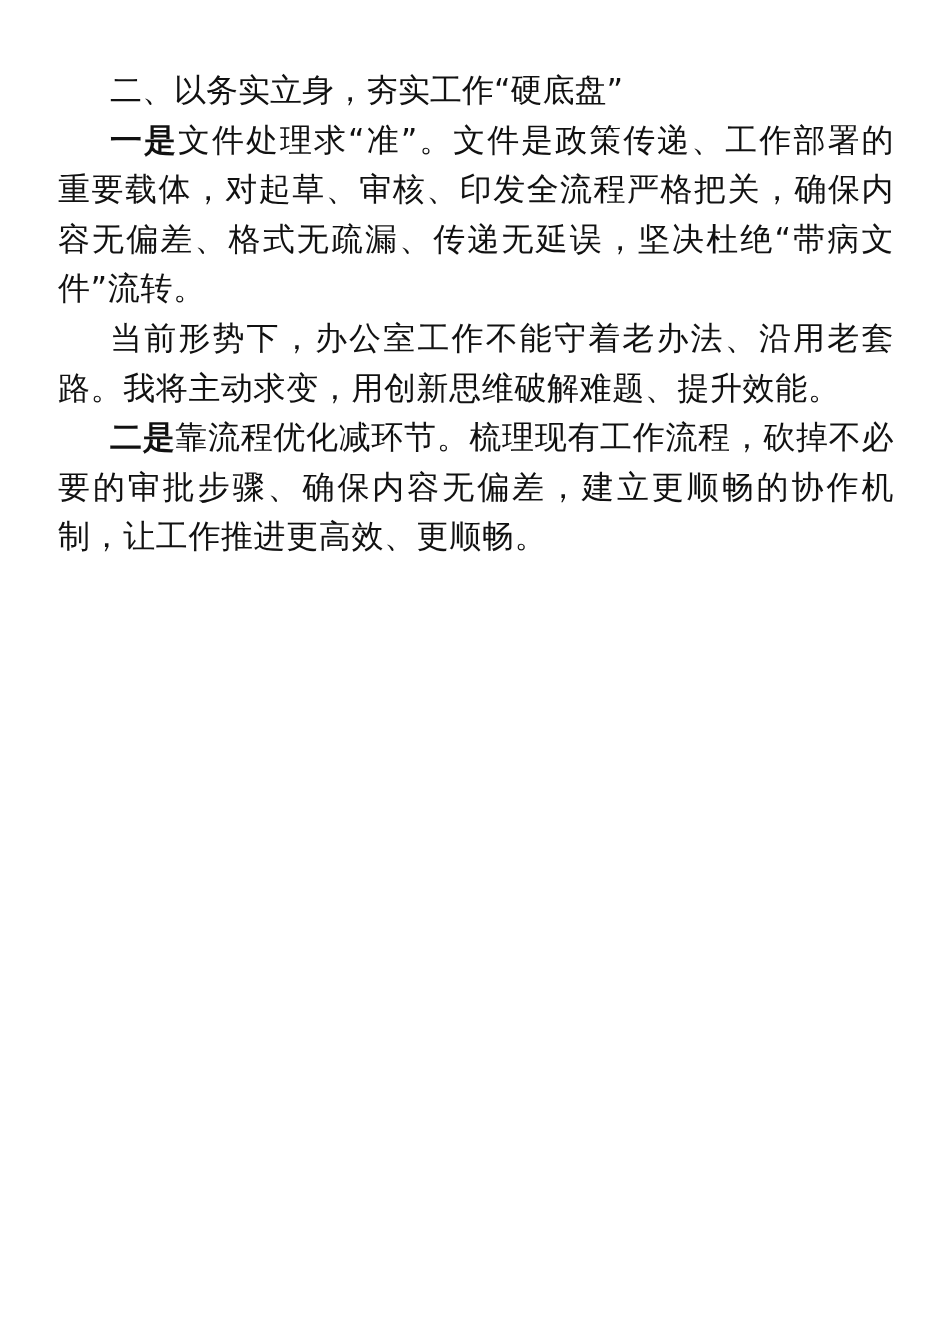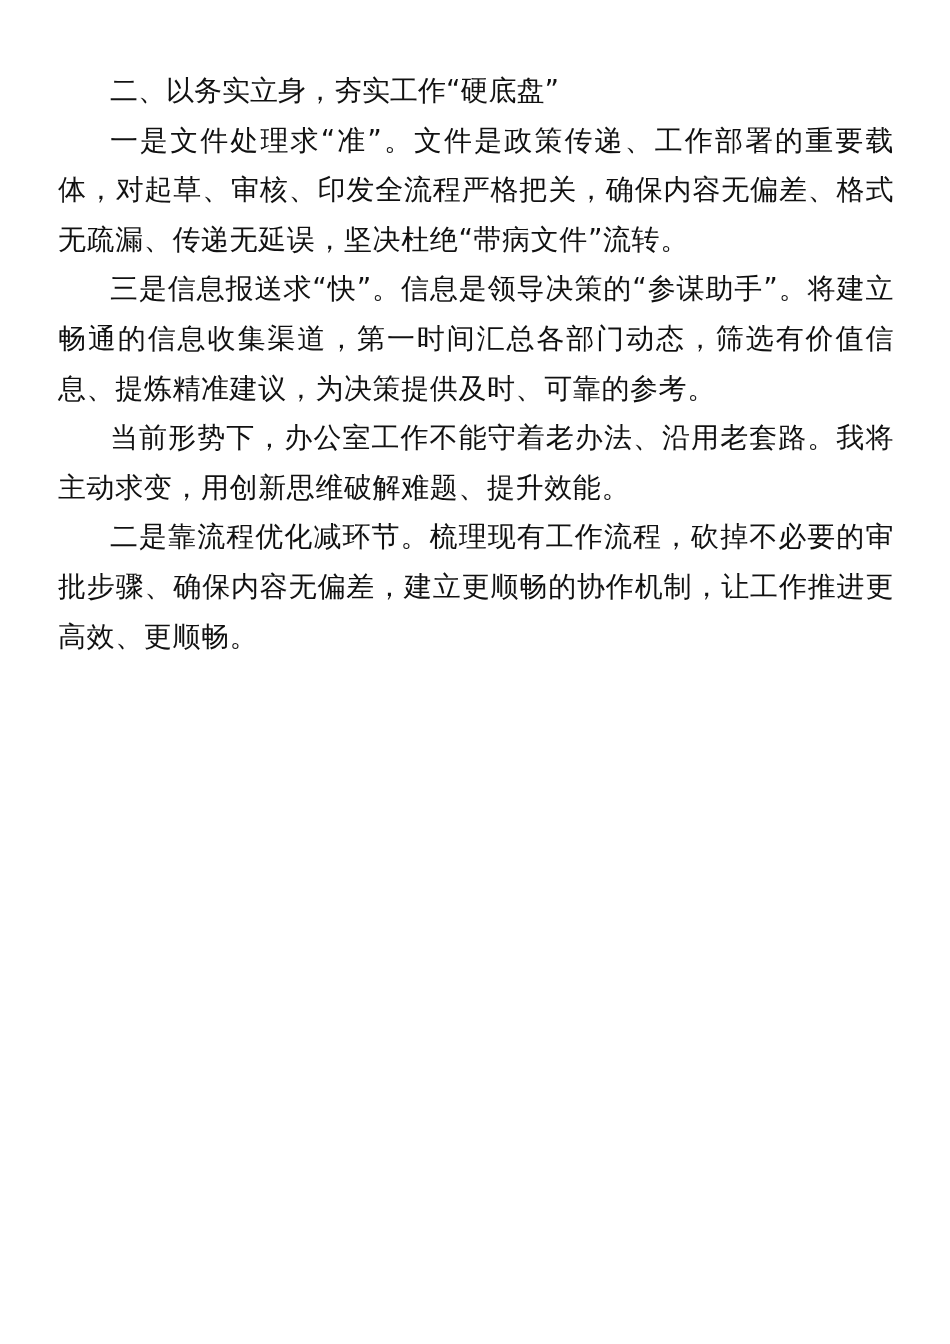--- a/index.html
+++ b/index.html
@@ -3,43 +3,42 @@
   <meta charset="utf-8">
   <style>
     html, body { margin: 0; padding: 0; background: #ffffff; }
     body { width: 950px; height: 1344px; overflow: hidden; position: relative; }
     .page {
       position: absolute;
       left: 58px;
       top: 66px;
       width: 836px;
       font-family: "DejaVu Sans", "Liberation Sans", sans-serif;
-      font-size: 28px;
+      font-size: 32px;
       line-height: 49.6px;
       color: #111111;
       letter-spacing: 0.6px;
     }
     .para {
       margin: 0;
       text-indent: 52px;
       text-align: justify;
       text-justify: inter-character;
     }
     .heading { letter-spacing: 0px; }
-    .lead { font-weight: normal; }
+    .lead { font-weight: bold; }
   </style>
 </head>
 <body>
 
 <div class="page">
   <p class="para heading">二、以务实立身，夯实工作“硬底盘”</p>
 
   <p class="para"><span class="lead">一是</span><span>文件处理求“准”。文件是政策传递、工作部署的重要载体，对起草、审核、印发全流程严格把关，确保内容无偏差、格式无疏漏、传递无延误，坚决杜绝“带病文件”流转。</span></p>
 
 
-  <p class="para"><span class="lead">三是</span><span>信息报送求“快”。信息是领导决策的“参谋助手”。将建立畅通的信息收集渠道，第一时间汇总各部门动态，筛选有价值信息、提炼精准建议，为决策提供及时、可靠的参考。</span></p>
 
 
   <p class="para">当前形势下，办公室工作不能守着老办法、沿用老套路。我将主动求变，用创新思维破解难题、提升效能。</p>
 
 
   <p class="para"><span class="lead">二是</span><span>靠流程优化减环节。梳理现有工作流程，砍掉不必要的审批步骤、确保内容无偏差，建立更顺畅的协作机制，让工作推进更高效、更顺畅。</span></p>
 </div>
 
 </body></html>

